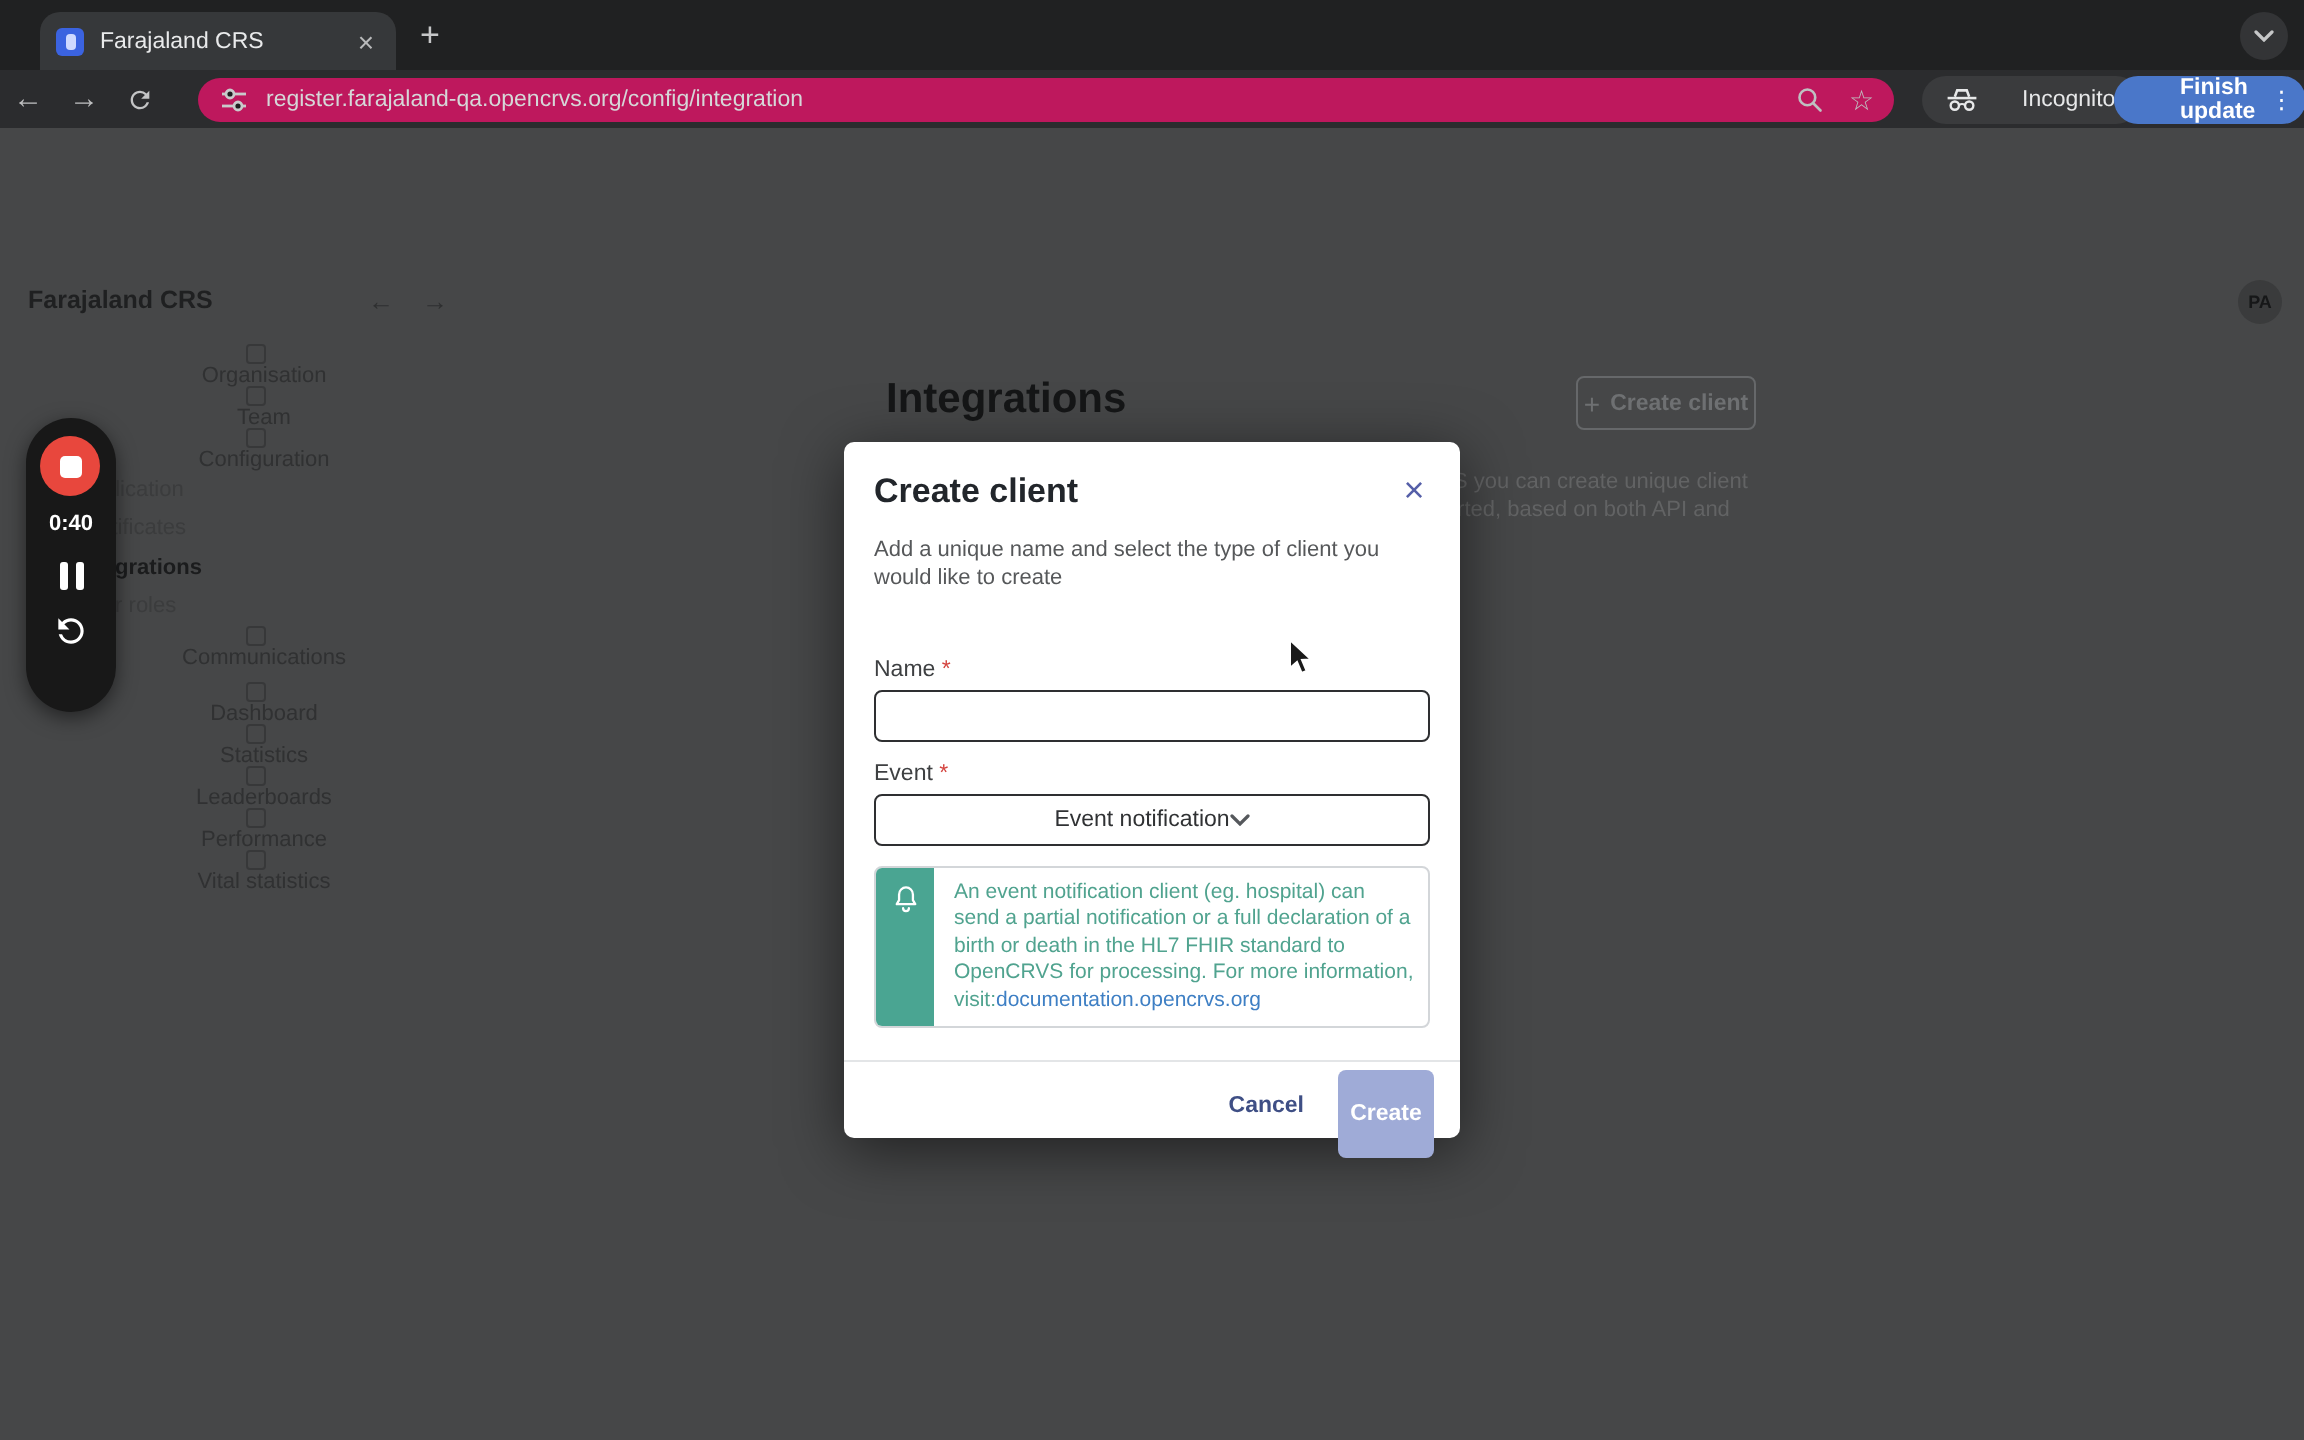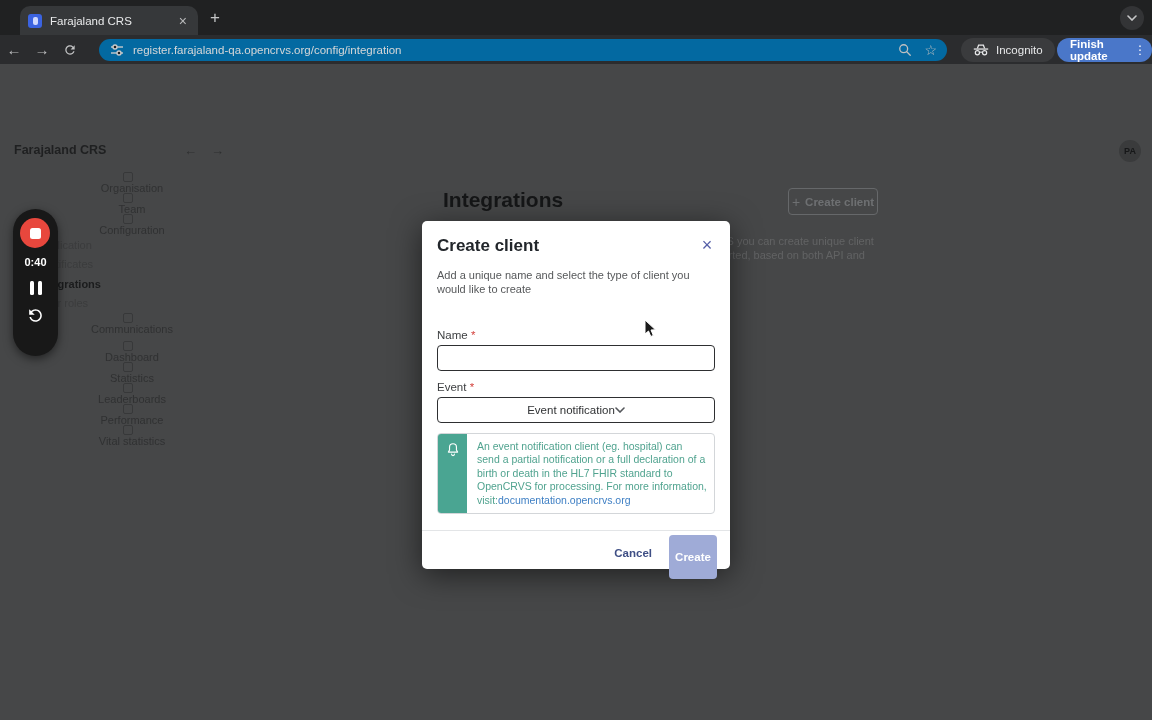--- a/index.html
+++ b/index.html
@@ -15,30 +15,30 @@
   .tab-title{margin-left:8px;font-size:11.5px;color:#e9eaeb;white-space:nowrap;overflow:hidden;flex:1;}
   .tab-close{color:#b9babb;font-size:14px;line-height:14px;padding:1px 3px;border-radius:50%;flex:0 0 auto;}
   .newtab-btn{position:absolute;left:210px;top:9px;color:#c6c7c8;font-size:17px;line-height:17px;}
   .tabsearch-btn{position:absolute;right:8px;top:6px;width:24px;height:24px;border-radius:50%;
     background:#333436;display:flex;align-items:center;justify-content:center;}
 
   .toolbar{position:absolute;left:0;top:35px;width:1152px;height:29px;background:#2b2c2e;
     display:flex;align-items:center;}
   .nav-ic{width:28px;text-align:center;color:#bebfc0;font-size:15px;line-height:15px;flex:0 0 auto;}
   .reload-ic{width:28px;display:flex;justify-content:center;flex:0 0 auto;}
-  .omnibox{position:absolute;left:99px;top:4px;width:848px;height:22px;background:#0369a1;
+  .omnibox{position:absolute;left:99px;top:4px;width:848px;height:22px;background:#be185d;
     border-radius:12px;display:flex;align-items:center;padding:0 10px;box-sizing:border-box;}
   .url-text{margin-left:8px;font-size:11.5px;color:#d6d7d8;flex:1;white-space:nowrap;}
   .omni-star{font-size:14px;color:#bfc0c1;margin-left:12px;}
   .incog-chip{position:absolute;left:961px;top:3px;height:24px;border-radius:13px;background:#3a3b3d;
     display:flex;align-items:center;padding:0 12px;}
-  .incog-chip span{margin-left:7px;font-size:11.5px;color:#e7e8e9;}
+  .incog-chip span{margin-left:22px;font-size:11.5px;color:#e7e8e9;}
   .update-btn{position:absolute;left:1057px;top:3px;height:24px;border-radius:13px;background:#4a77c9;
     display:flex;align-items:center;padding:0 6px 0 13px;}
-  .update-btn .lbl{font-size:11.5px;font-weight:bold;color:#ffffff;}
+  .update-btn .lbl{font-size:11.5px;font-weight:bold;color:#ffffff;margin-left:20px;}
   .update-btn .dots{color:#ffffff;font-size:12px;margin-left:7px;letter-spacing:0;line-height:12px;}
 
   
   .webarea{position:absolute;left:0;top:64px;width:1152px;height:656px;background:#464748;}
   .app-brand{position:absolute;left:14px;top:79px;font-size:12.5px;font-weight:bold;color:#1f2021;}
   .hist-arrows{position:absolute;left:184px;top:79px;color:#2e2f30;font-size:13px;letter-spacing:14px;}
   .avatar{position:absolute;left:1119px;top:76px;width:22px;height:22px;border-radius:50%;
     background:#3a3b3c;display:flex;align-items:center;justify-content:center;
     font-size:9px;font-weight:bold;color:#161718;}
 

